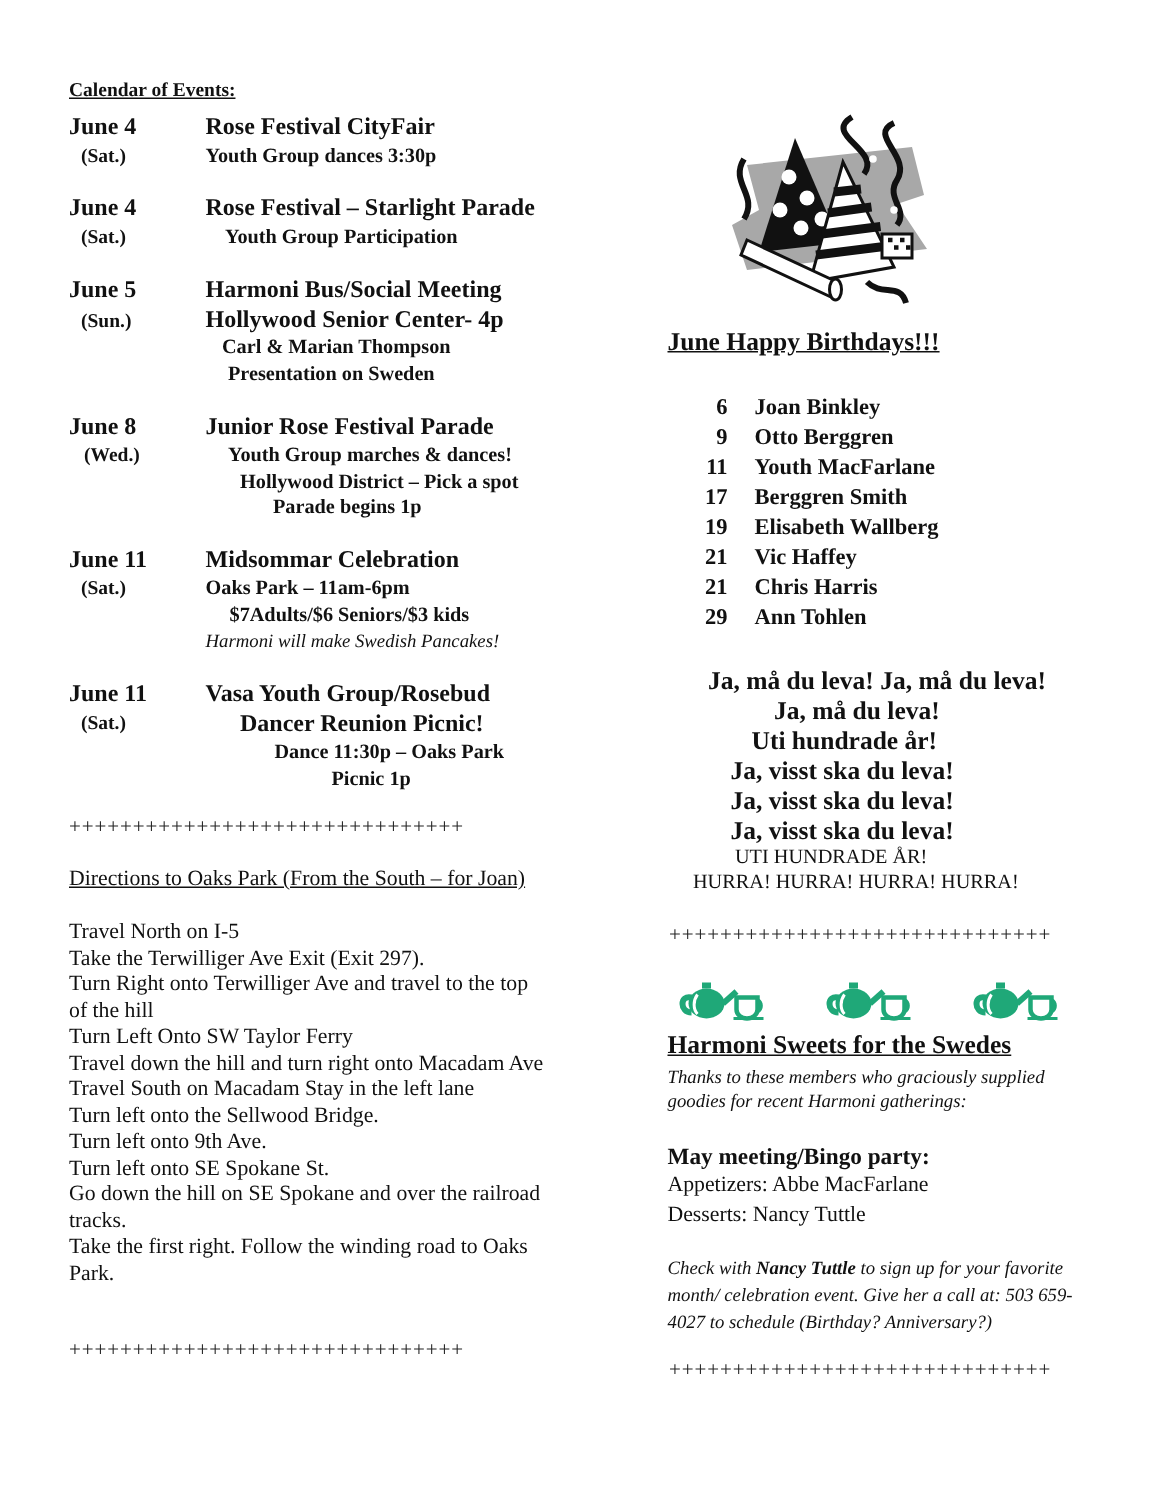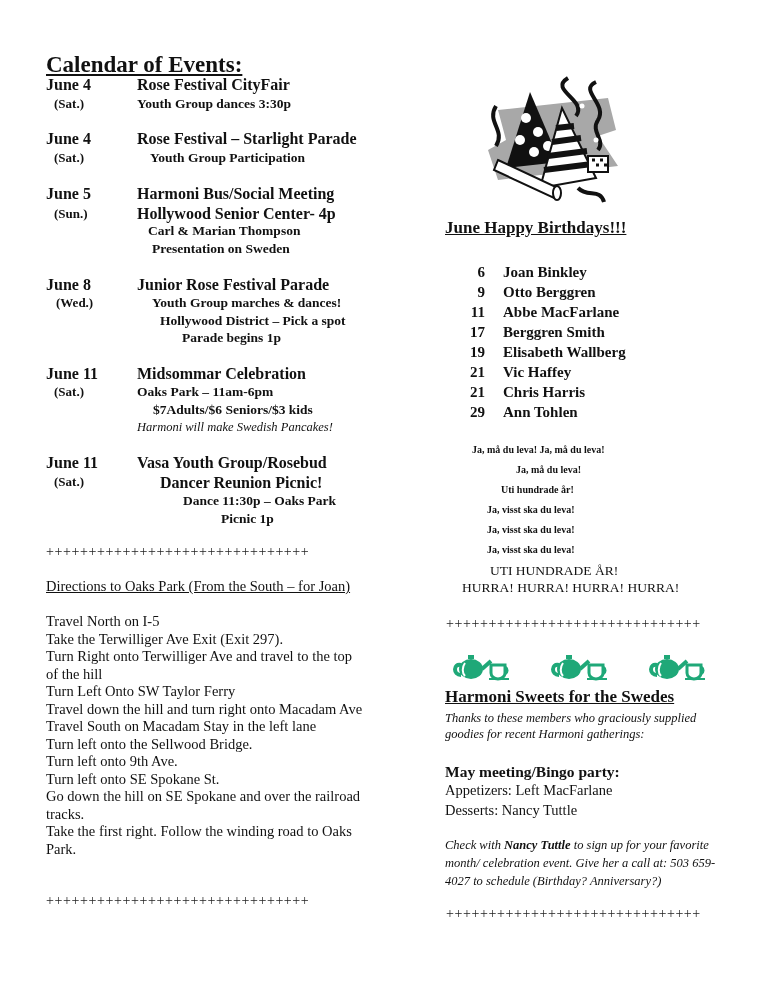--- a/index.html
+++ b/index.html
@@ -1,35 +1,35 @@
 <!DOCTYPE html>
 <html><head>
 <meta charset="utf-8">
 <style>
   html, body { margin: 0; padding: 0; background: #ffffff; }
   body { width: 777px; height: 1006px; position: relative; overflow: hidden; color: #111; }
   .serif { font-family: "Liberation Serif", "DejaVu Serif", serif; }
   .abs { position: absolute; white-space: nowrap; }
 
   
-  #cal-title { left: 46px; top: 52px; font-size: 23px; font-weight: bold; text-decoration: underline; }
+  #cal-title { left: 46px; top: 52px; font-size: 13px; font-weight: bold; text-decoration: underline; }
   .ev-date { font-size: 16px; font-weight: bold; }
   .ev-day { font-size: 13px; font-weight: bold; }
   .ev-main { font-size: 16px; font-weight: bold; }
   .ev-sub { font-size: 13.5px; font-weight: bold; }
   .ev-ital { font-size: 12.5px; font-style: italic; }
   .plus { font-size: 14px; letter-spacing: 0.6px; color: #222; }
   #dir-title { left: 46px; top: 578px; font-size: 14.5px; text-decoration: underline; }
   .dir-line { font-size: 14.5px; left: 46px; }
 
   
   #bday-title { left: 445px; top: 218px; font-size: 17px; font-weight: bold; text-decoration: underline; }
   .bd-day { font-size: 15px; font-weight: bold; width: 40px; text-align: right; left: 445px; }
   .bd-name { font-size: 15px; font-weight: bold; left: 503px; }
-  .song { font-size: 10px; font-weight: bold; }
+  .song { font-size: 17px; font-weight: bold; }
   .song-caps { font-size: 13.5px; }
   #sweets-title { left: 445px; top: 687px; font-size: 17px; font-weight: bold; text-decoration: underline; }
   .sw-ital { font-size: 12.5px; font-style: italic; left: 445px; }
   #may-title { left: 445px; top: 763px; font-size: 15.5px; font-weight: bold; }
   .sw-line { font-size: 14.5px; left: 445px; }
   .teaset { position: absolute; width: 64px; height: 30px; }
   #party-art { position: absolute; left: 478px; top: 70px; width: 150px; height: 138px; }
 </style>
 </head>
 <body class="serif">
@@ -139,21 +139,21 @@
 </svg>
 
 <div class="abs" id="bday-title">June  Happy  Birthdays!!!</div>
 
 <div>
   <div class="abs bd-day" style="top:264px">6</div>
   <div class="abs bd-name" style="top:264px">Joan Binkley</div>
   <div class="abs bd-day" style="top:284px">9</div>
   <div class="abs bd-name" style="top:284px">Otto Berggren</div>
   <div class="abs bd-day" style="top:304px">11</div>
-  <div class="abs bd-name" style="top:304px">Abbe MacFarlane</div>
+  <div class="abs bd-name" style="top:304px">Youth MacFarlane</div>
   <div class="abs bd-day" style="top:324px">17</div>
   <div class="abs bd-name" style="top:324px">Berggren Smith</div>
   <div class="abs bd-day" style="top:344px">19</div>
   <div class="abs bd-name" style="top:344px">Elisabeth Wallberg</div>
   <div class="abs bd-day" style="top:364px">21</div>
   <div class="abs bd-name" style="top:364px">Vic Haffey</div>
   <div class="abs bd-day" style="top:384px">21</div>
   <div class="abs bd-name" style="top:384px">Chris Harris</div>
   <div class="abs bd-day" style="top:404px">29</div>
   <div class="abs bd-name" style="top:404px">Ann Tohlen</div>
@@ -201,21 +201,21 @@
   <path d="M40,14 h14 v8 a7,6 0 0 1 -14,0 z" fill="#fff" stroke="#1fa878" stroke-width="3"></path>
   <path d="M54,16 a4,4 0 0 1 0,7" fill="none" stroke="#1fa878" stroke-width="3"></path>
   <rect x="38" y="27" width="20" height="2" fill="#1fa878"></rect>
 </svg>
 
 <div class="abs" id="sweets-title">Harmoni Sweets for the Swedes</div>
 <div class="abs sw-ital" style="top:711px">Thanks to these members who graciously supplied</div>
 <div class="abs sw-ital" style="top:727px">goodies for recent Harmoni gatherings:</div>
 
 <div class="abs" id="may-title">May meeting/Bingo party:</div>
-<div class="abs sw-line" style="top:782px">Appetizers:  Left MacFarlane</div>
+<div class="abs sw-line" style="top:782px">Appetizers:  Abbe MacFarlane</div>
 <div class="abs sw-line" style="top:802px">Desserts: Nancy Tuttle</div>
 
 <div class="abs sw-ital" style="top:838px">
   <span>Check with </span><b>Nancy Tuttle</b><span> to sign up for your favorite</span>
 </div>
 <div class="abs sw-ital" style="top:856px">month/ celebration event.  Give her a call at: 503 659-</div>
 <div class="abs sw-ital" style="top:874px">4027 to schedule (Birthday? Anniversary?)</div>
 
 <div class="abs plus" style="left:446px;top:906px">++++++++++++++++++++++++++++++</div>
 

